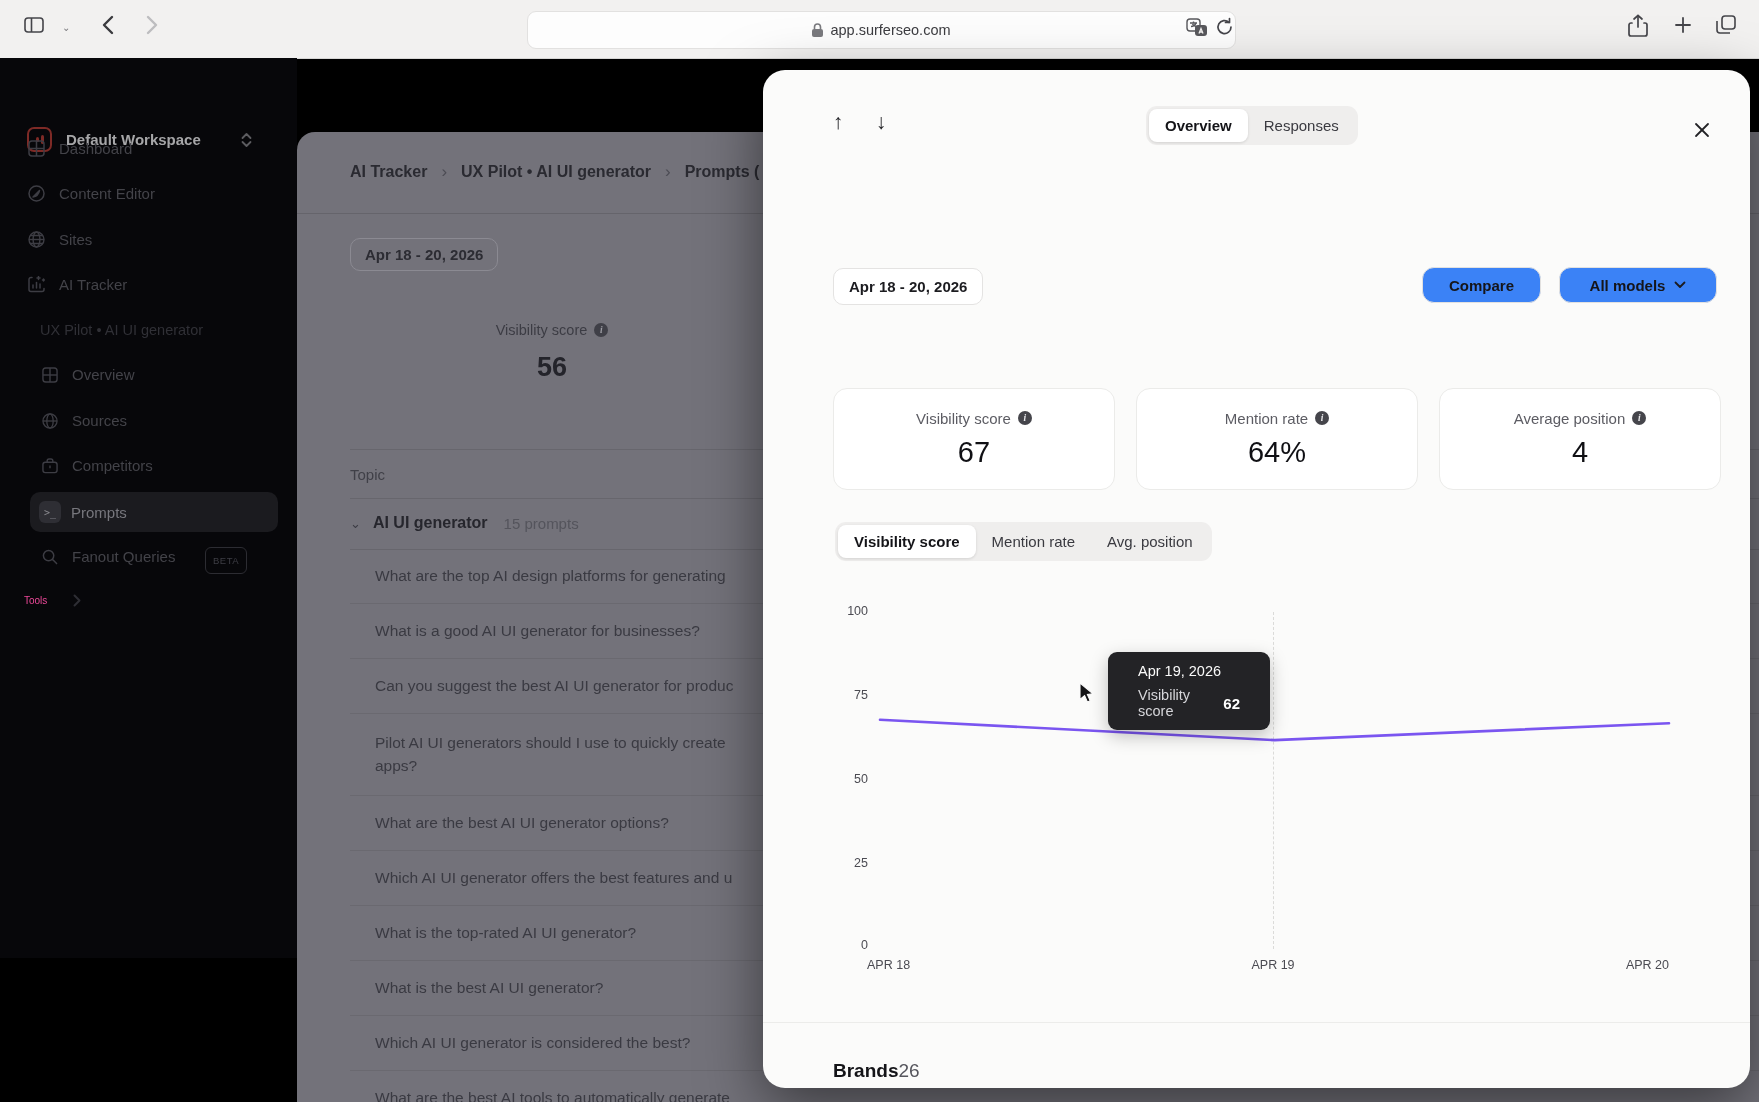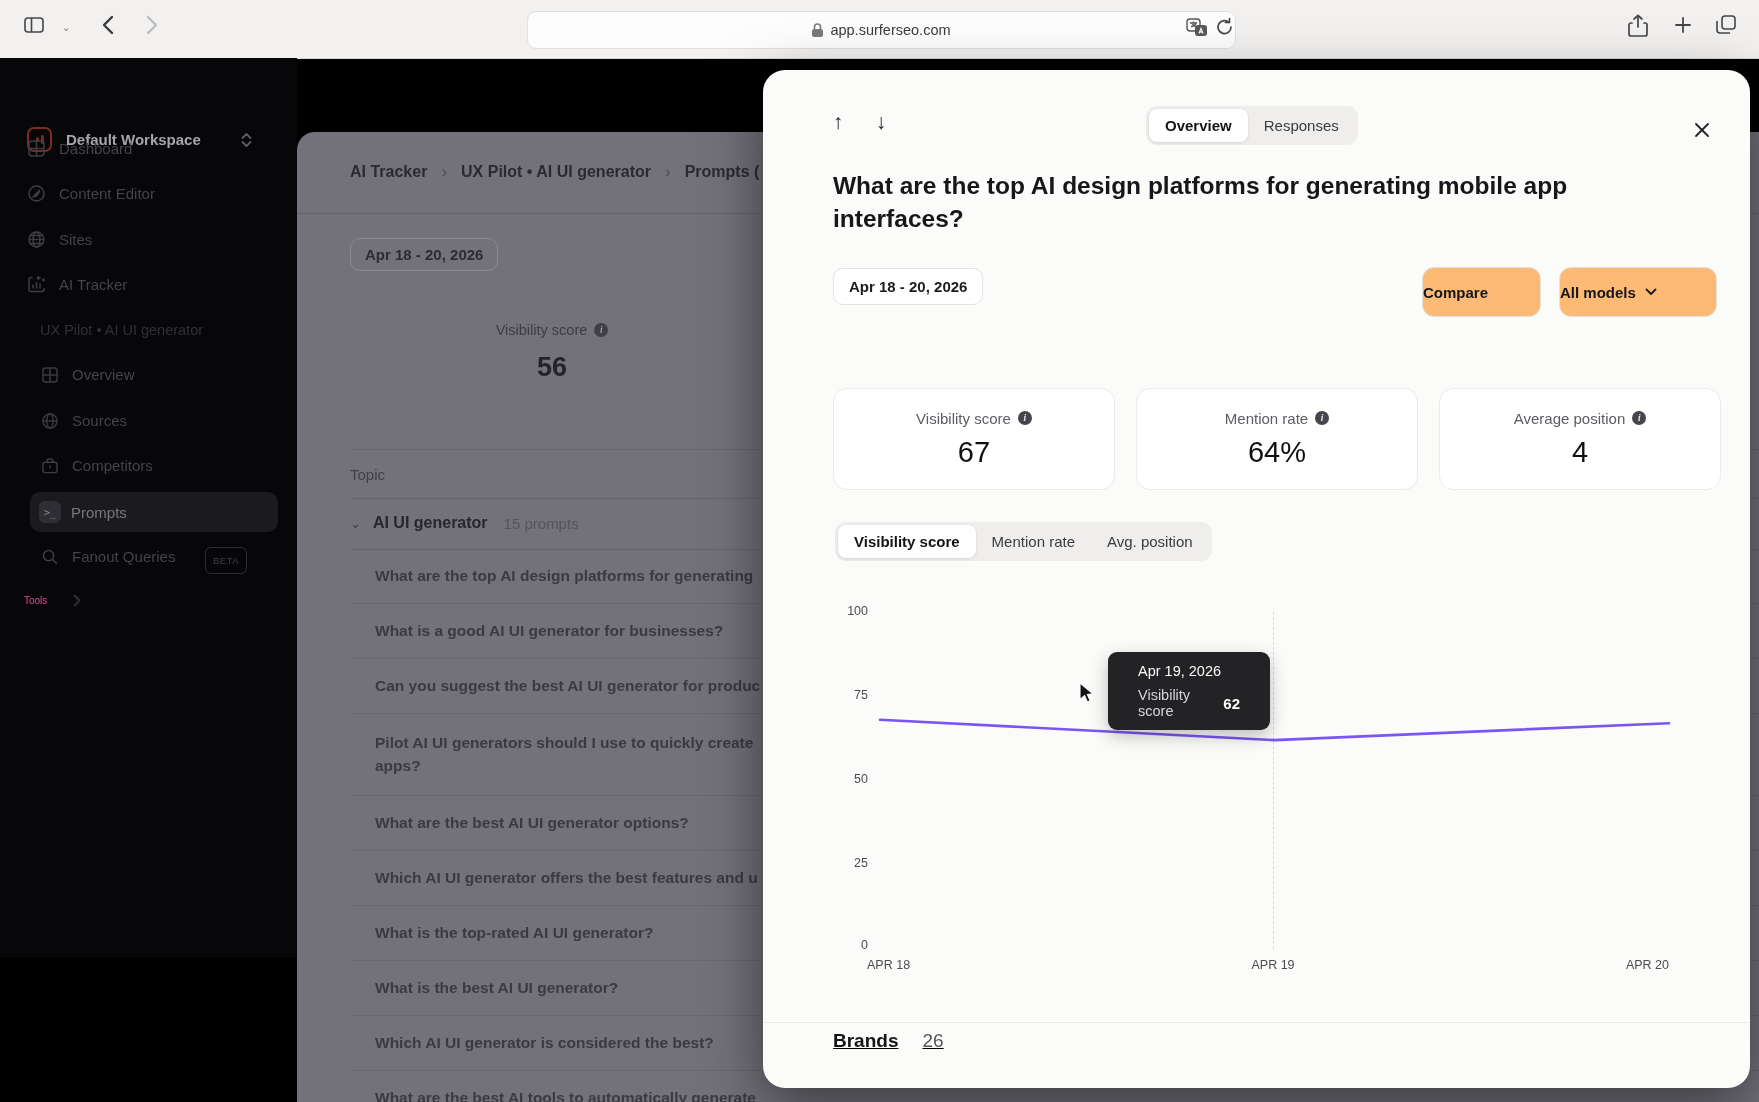--- a/index.html
+++ b/index.html
@@ -53,51 +53,51 @@
               color:#404048;font-size:15px;border-top:1px solid rgba(0,0,0,.10);border-bottom:1px solid rgba(0,0,0,.10);}
   .group-row{position:absolute;left:53px;right:0;top:365px;height:52px;display:flex;align-items:center;gap:12px;
              border-bottom:1px solid rgba(0,0,0,.10);}
   .group-row .chev{color:#3c3c44;font-size:13px;}
   .group-row .gname{color:#26262d;font-weight:700;font-size:16px;}
   .group-row .gcount{color:#54545c;font-size:15px;margin-left:4px;}
   .prompt-col{position:absolute;left:53px;right:0;top:417px;}
   .prompt-row{display:flex;align-items:center;height:54px;border-bottom:1px solid rgba(0,0,0,.08);
               padding-left:25px;color:#3a3a42;font-size:15.5px;}
   .prompt-row.tall{height:81px;}
-  .prompt-row span{white-space:pre-line;line-height:1.45;font-weight:bold;}
+  .prompt-row span{white-space:pre-line;line-height:1.45;}
   
   .modal{position:absolute;left:763px;top:70px;width:987px;height:1018px;background:#fbfbfa;
          border-radius:22px;box-shadow:0 18px 60px rgba(0,0,0,.5);}
   .mv-arrow{position:absolute;top:40px;font-size:21px;color:#222226;width:30px;text-align:center;}
   .seg{position:absolute;display:flex;background:#efeeed;border-radius:11px;padding:3px;}
   .seg .opt{font-size:15px;color:#3a3a40;padding:8px 16px;border-radius:8px;white-space:nowrap;}
   .seg .opt.active{background:#fff;color:#141418;font-weight:700;box-shadow:0 1px 3px rgba(0,0,0,.12);}
   .mclose{position:absolute;left:925px;top:46px;width:28px;height:28px;display:flex;align-items:center;
           justify-content:center;color:#222226;}
   .mtitle{position:absolute;left:70px;top:100px;width:810px;font-size:24.5px;font-weight:700;color:#17171b;line-height:1.33;}
   .chip{position:absolute;border:1px solid #e4e3e2;background:#fff;border-radius:10px;padding:9px 15px;
         color:#1c1c20;font-size:15px;font-weight:600;}
-  .btn{position:absolute;border:1px solid #e2e1e0;background:#fdba74;border-radius:12px;height:50px;
-       display:flex;align-items:center;justify-content:flex-start;gap:9px;color:#151519;font-size:15px;font-weight:700;box-sizing:border-box;}
+  .btn{position:absolute;border:1px solid #e2e1e0;background:#3b82f6;border-radius:12px;height:36px;
+       display:flex;align-items:center;justify-content:center;gap:9px;color:#151519;font-size:15px;font-weight:700;box-sizing:border-box;}
   .cards{position:absolute;left:70px;top:318px;display:flex;gap:21px;}
   .mcard{width:280px;height:100px;background:#fff;border:1px solid #ebebe9;border-radius:14px;
          display:flex;flex-direction:column;align-items:center;justify-content:center;gap:9px;}
   .mcard .lbl{display:flex;align-items:center;gap:7px;color:#5c5c63;font-size:15px;}
   .mcard .val{color:#101014;font-size:29px;font-weight:400;}
   .ytick{position:absolute;width:42px;text-align:right;color:#4b4b52;font-size:12.5px;}
   .xtick{position:absolute;color:#4b4b52;font-size:12.5px;}
   .guide{position:absolute;left:510px;top:542px;height:337px;border-left:1px dashed #dbdbd9;width:0;}
   .tooltip{position:absolute;left:345px;top:582px;width:162px;background:#232326;border-radius:9px;
            padding:11px 30px;box-sizing:border-box;box-shadow:0 6px 18px rgba(0,0,0,.25);}
   .tooltip .tdate{color:#fafafa;font-size:14.5px;margin-bottom:8px;}
   .tooltip .trow{display:flex;justify-content:space-between;align-items:center;}
   .tooltip .tlbl{color:#d6d6da;font-size:14.5px;}
   .tooltip .tval{color:#fff;font-size:15px;font-weight:700;}
   .mdivider{position:absolute;left:0;right:0;top:952px;height:1px;background:#ececea;}
-  .brands{position:absolute;left:70px;top:960px;display:flex;align-items:baseline;gap:24px;text-decoration:underline;}
+  .brands{position:absolute;left:70px;top:990px;display:flex;align-items:baseline;gap:0;}
   .brands .blbl{color:#141418;font-size:19px;font-weight:700;}
   .brands .bcount{color:#56565d;font-size:19px;}
   svg{display:block;}
 </style>
 </head>
 <body>
 
 <div class="chrome">
   <div class="cicon" style="left:24px;top:17px;">
     <svg width="20" height="16" viewBox="0 0 20 16" fill="none" stroke="#45454a" stroke-width="1.6">
@@ -355,21 +355,20 @@
     <span class="opt">Responses</span>
   </div>
 
   <div class="mclose">
     <svg width="16" height="16" viewBox="0 0 16 16" stroke="#222226" stroke-width="1.8" stroke-linecap="round">
         <line x1="2" y1="2" x2="14" y2="14"></line>
         <line x1="14" y1="2" x2="2" y2="14"></line>
       </svg>
   </div>
 
-  <div class="mtitle">What are the top AI design platforms for generating mobile app interfaces?</div>
 
   <div class="chip" style="left:70px;top:198px;">Apr 18 - 20, 2026</div>
   <div class="btn" style="left:659px;top:197px;width:119px;">
     <span>Compare</span>
   </div>
   <div class="btn" style="left:796px;top:197px;width:158px;">
     <span>All models</span>
     <svg width="12" height="8" viewBox="0 0 12 8" fill="none" stroke="#1c1c20" stroke-width="1.8" stroke-linecap="round" stroke-linejoin="round">
         <path d="M1.5 1.5 L6 6 L10.5 1.5"></path>
       </svg>

